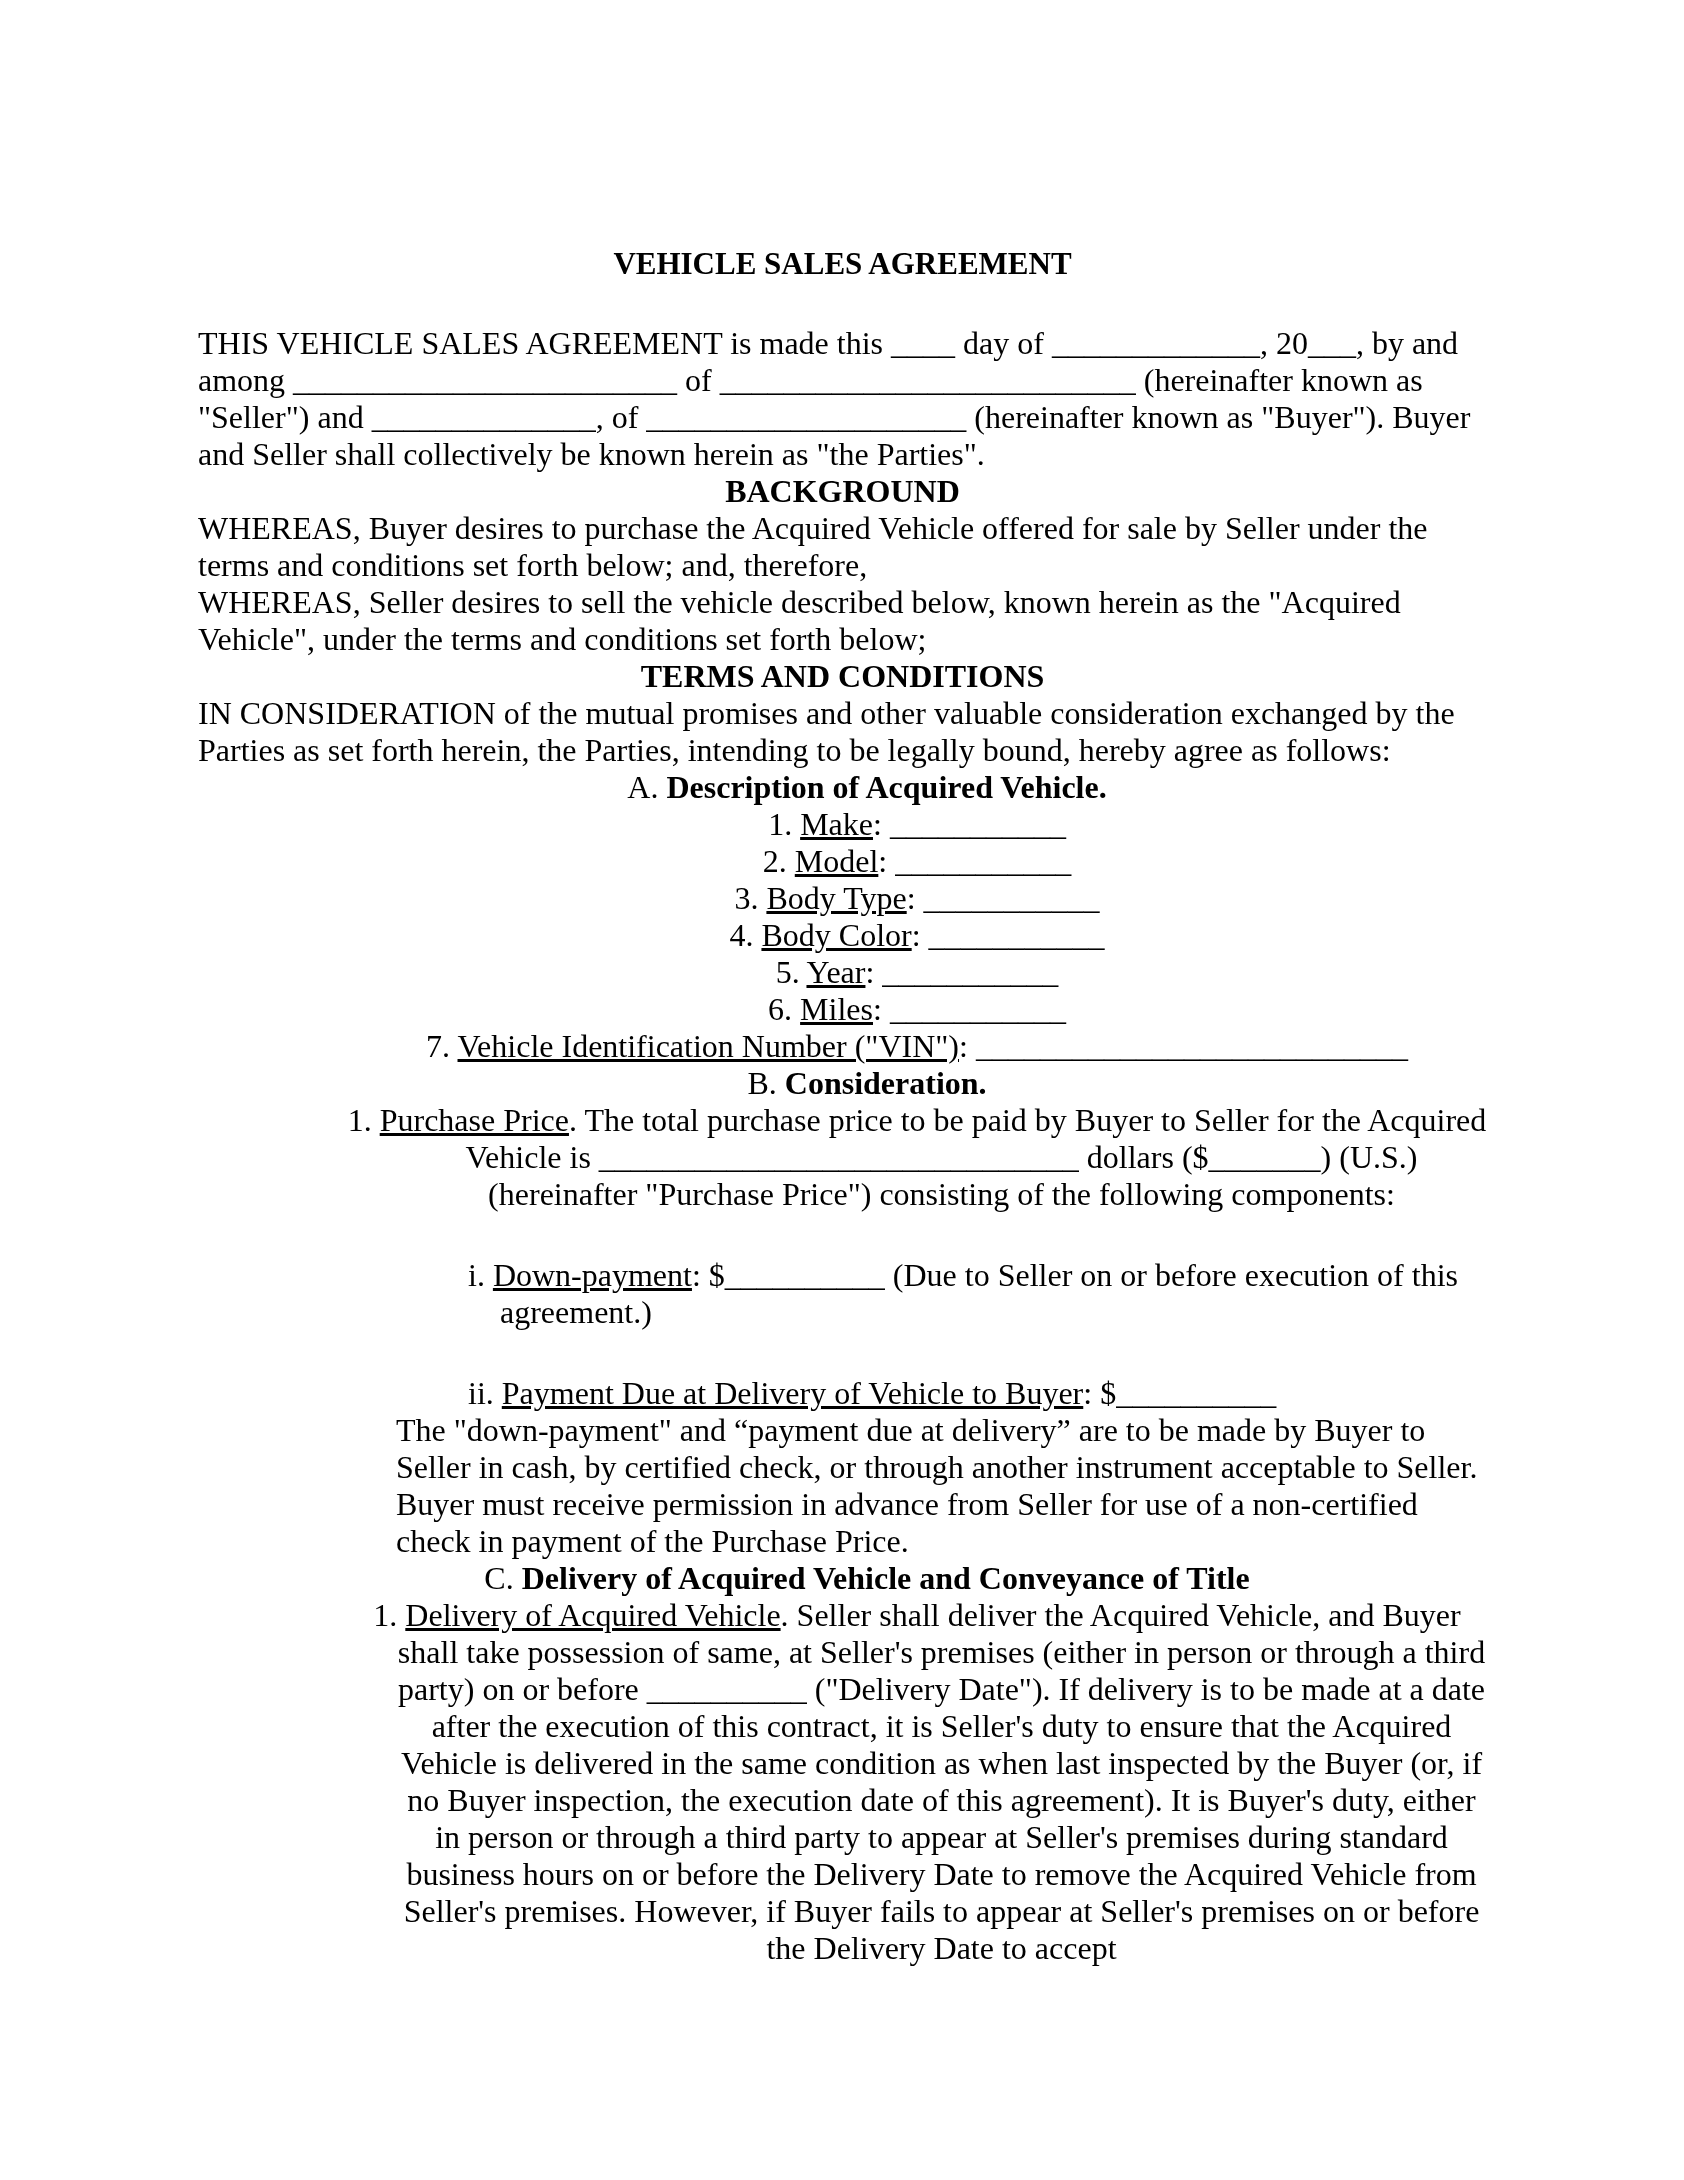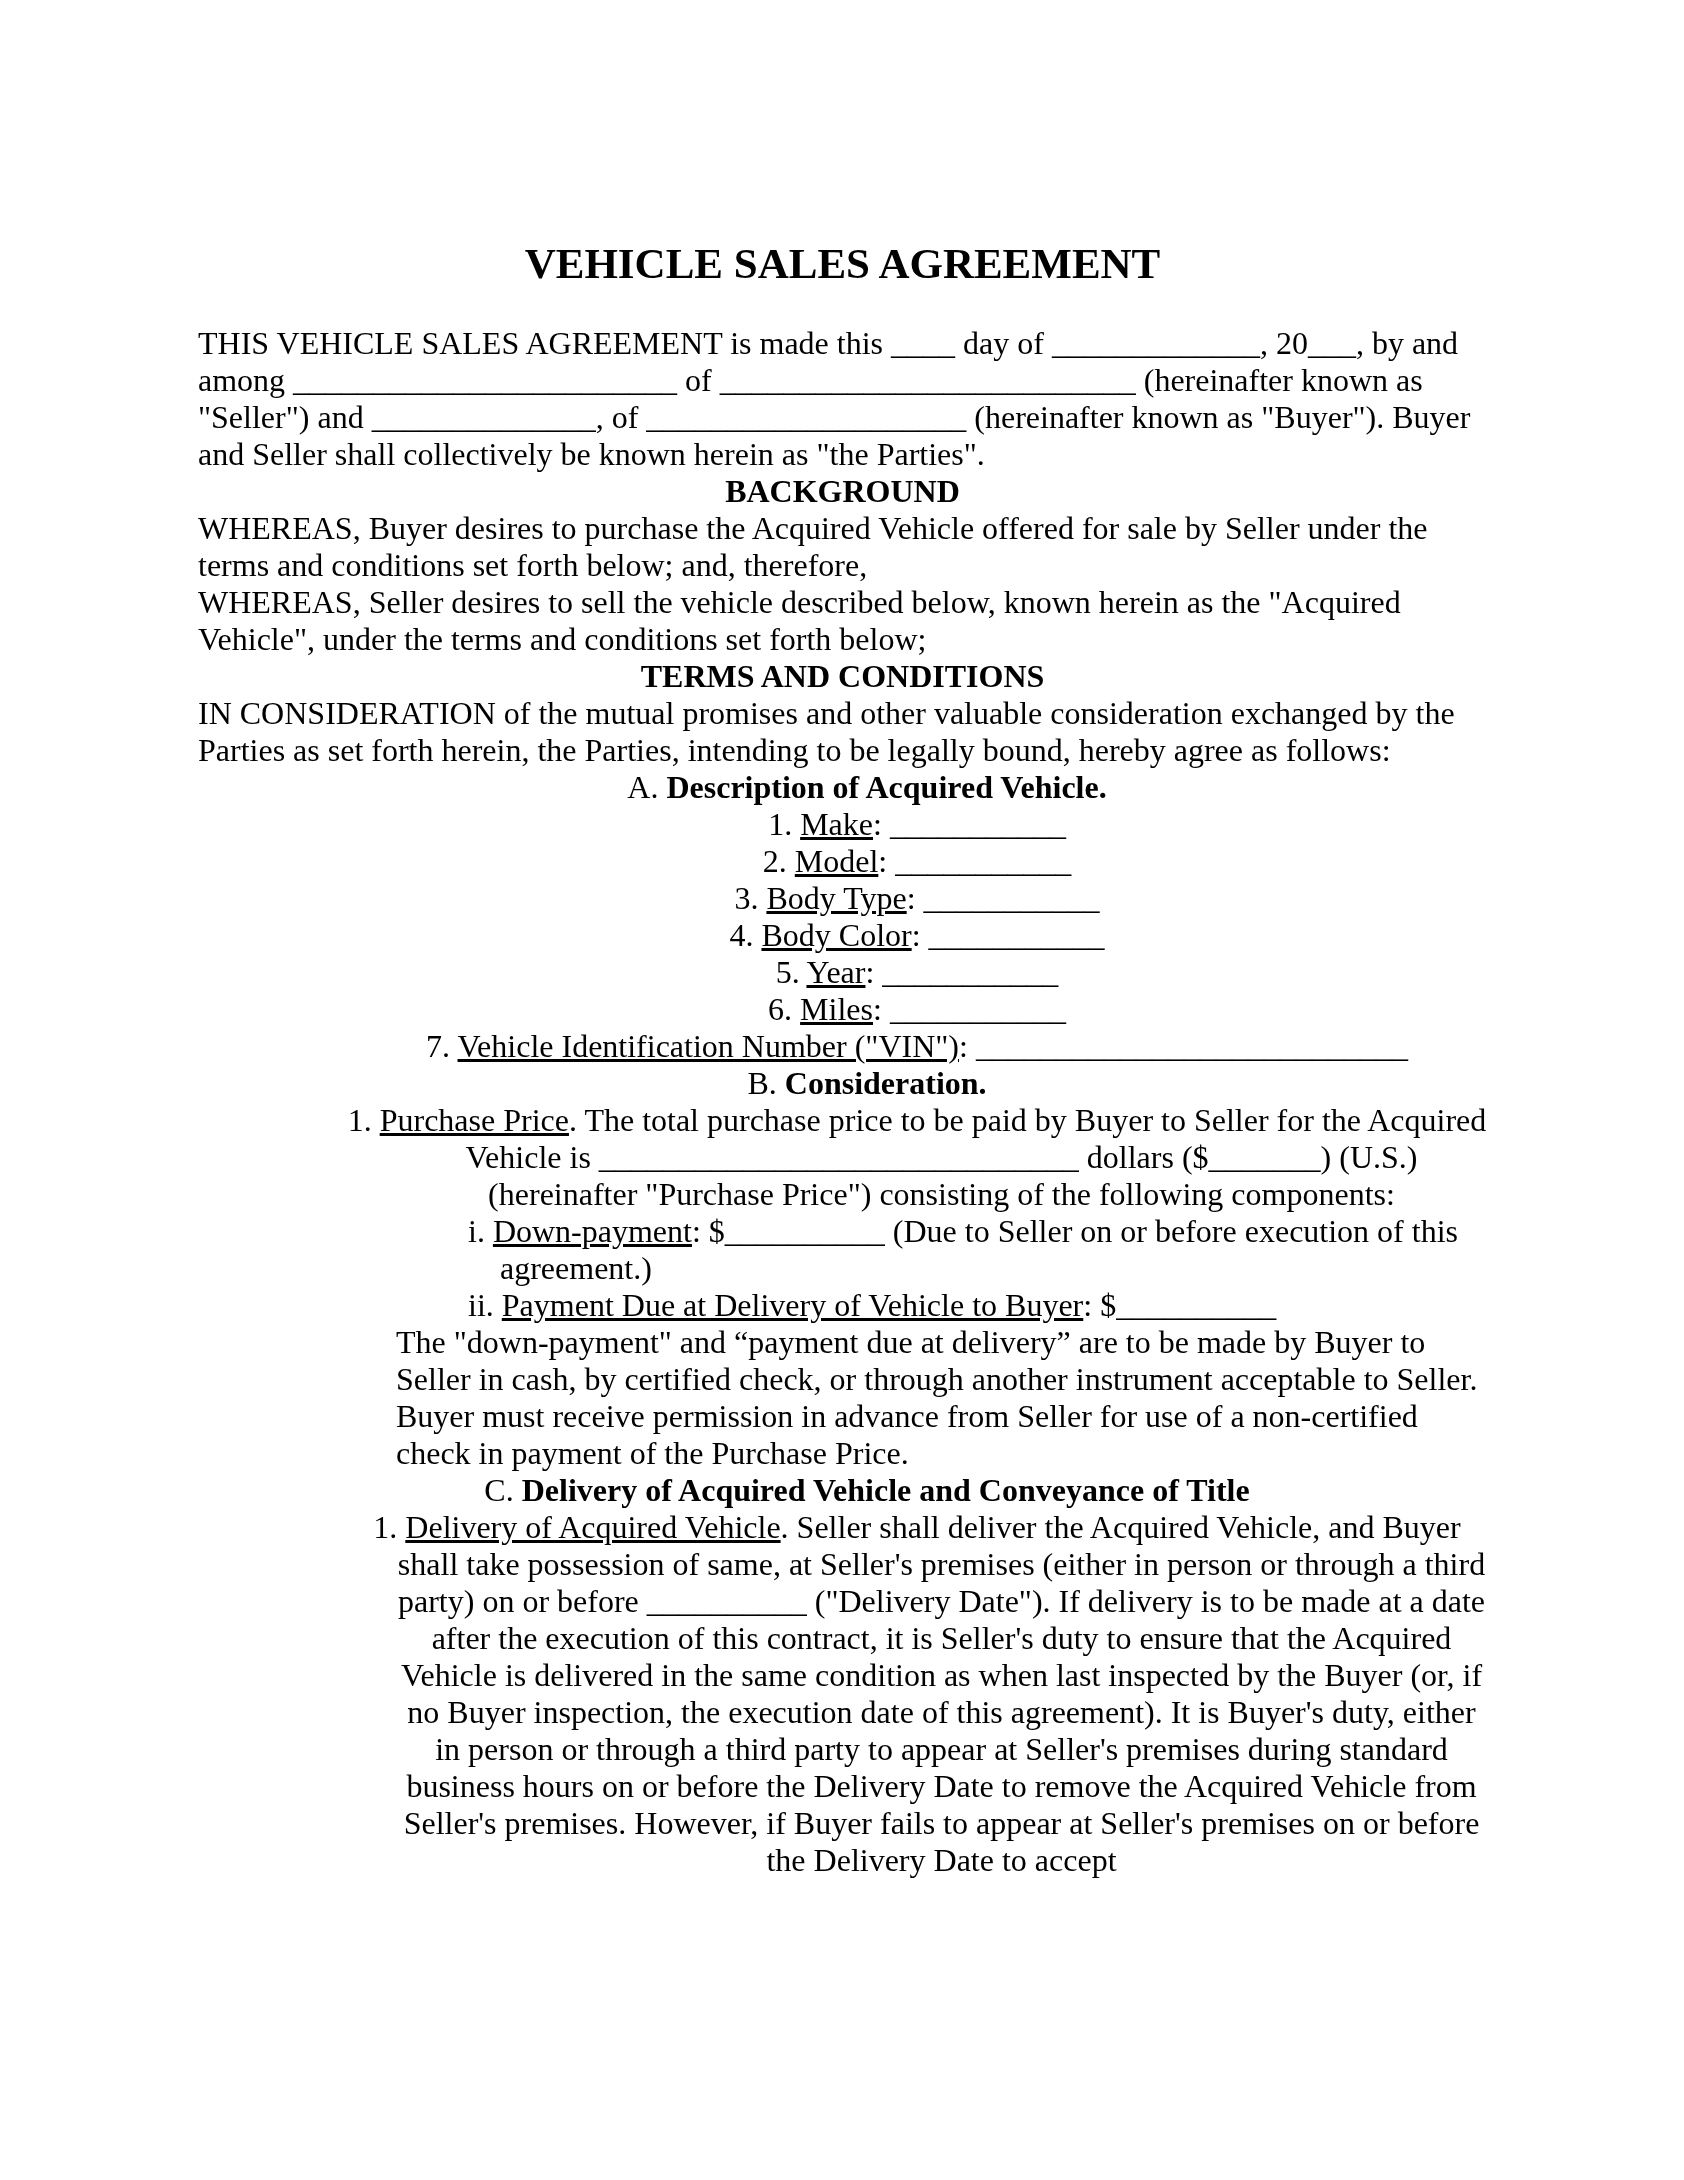--- a/index.html
+++ b/index.html
@@ -17,41 +17,42 @@
     font-family: "Liberation Serif", serif;
     font-size: 32px;
     line-height: 37px;
     padding: 242px 198px 0 198px;
     overflow: hidden;
   }
   p { margin: 0; }
   .doc-title {
     text-align: center;
     font-weight: bold;
-    font-size: 43px;
+    font-size: 31px;
     line-height: 44px;
     margin-bottom: 39px;
   }
   .center-head {
     text-align: center;
     font-weight: bold;
   }
   .sec {
     padding-left: 49px;
     text-align: center;
   }
   .sec .sec-title { font-weight: bold; }
   .l1 {
     padding-left: 198px;
     text-indent: -49px;
     text-align: center;
   }
   .l2 {
     padding-left: 302px;
     text-indent: -32px;
+    margin-top: 44px;
   }
   .p1 {
     padding-left: 198px;
   }
   .u { text-decoration: underline; }
 </style>
 </head>
 <body>
 
 <div class="page">

